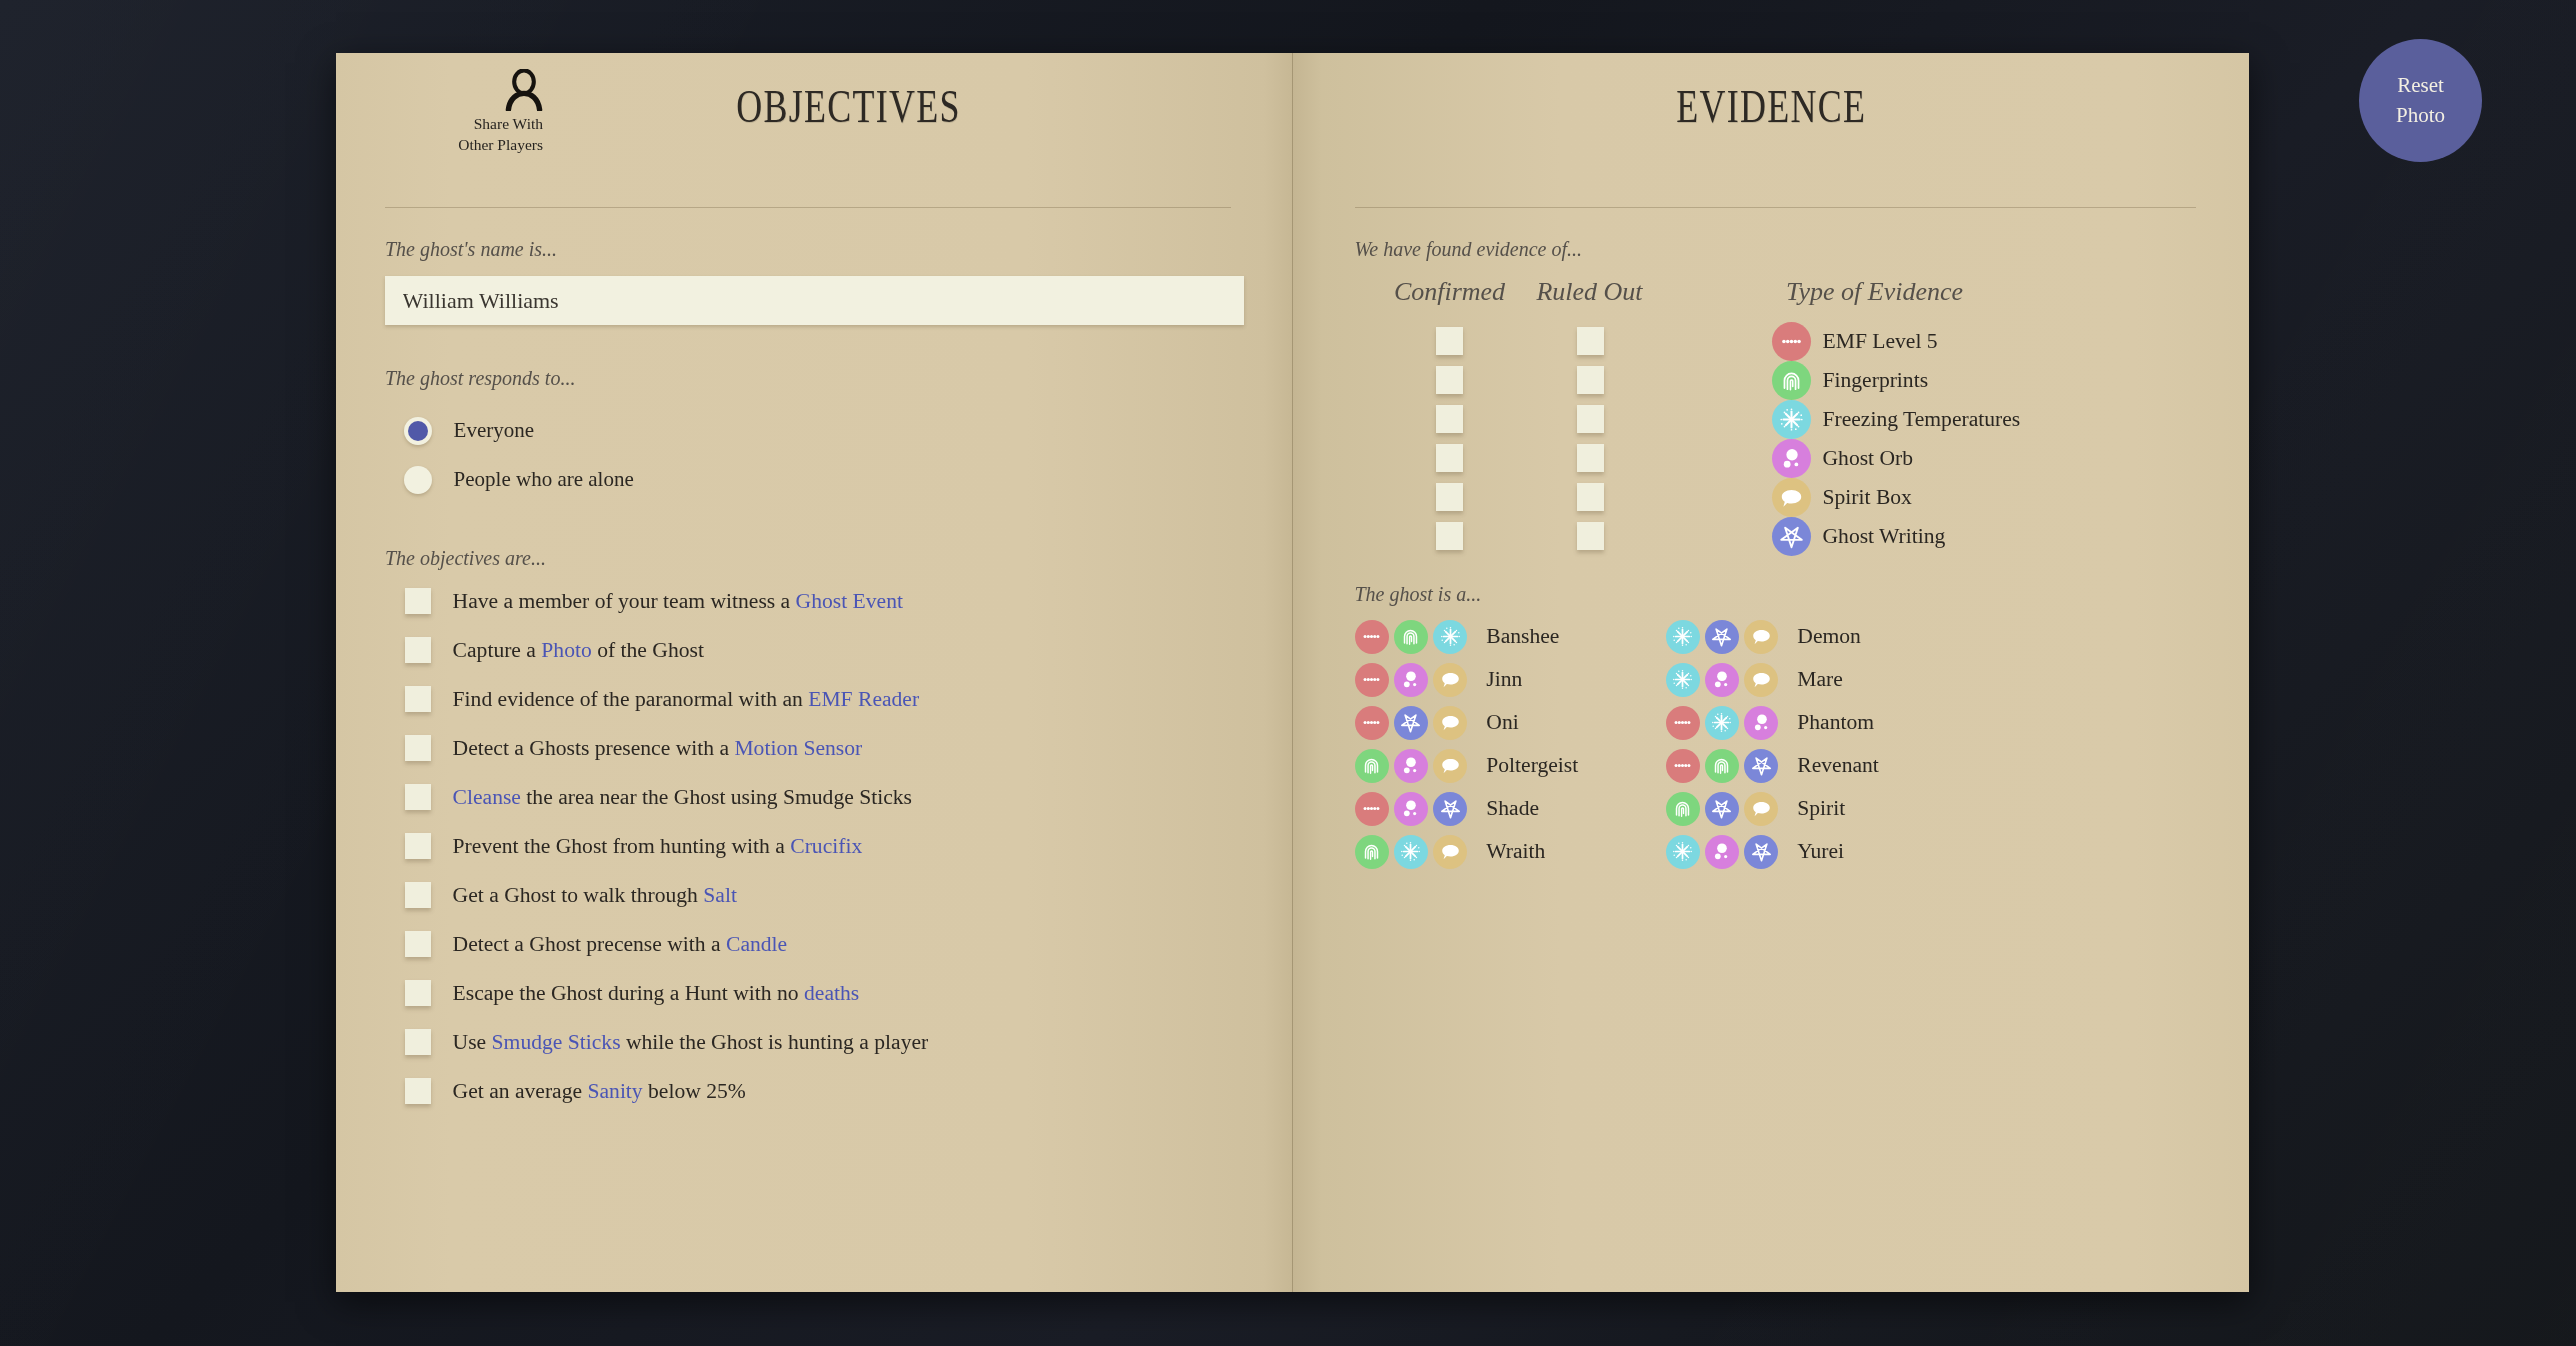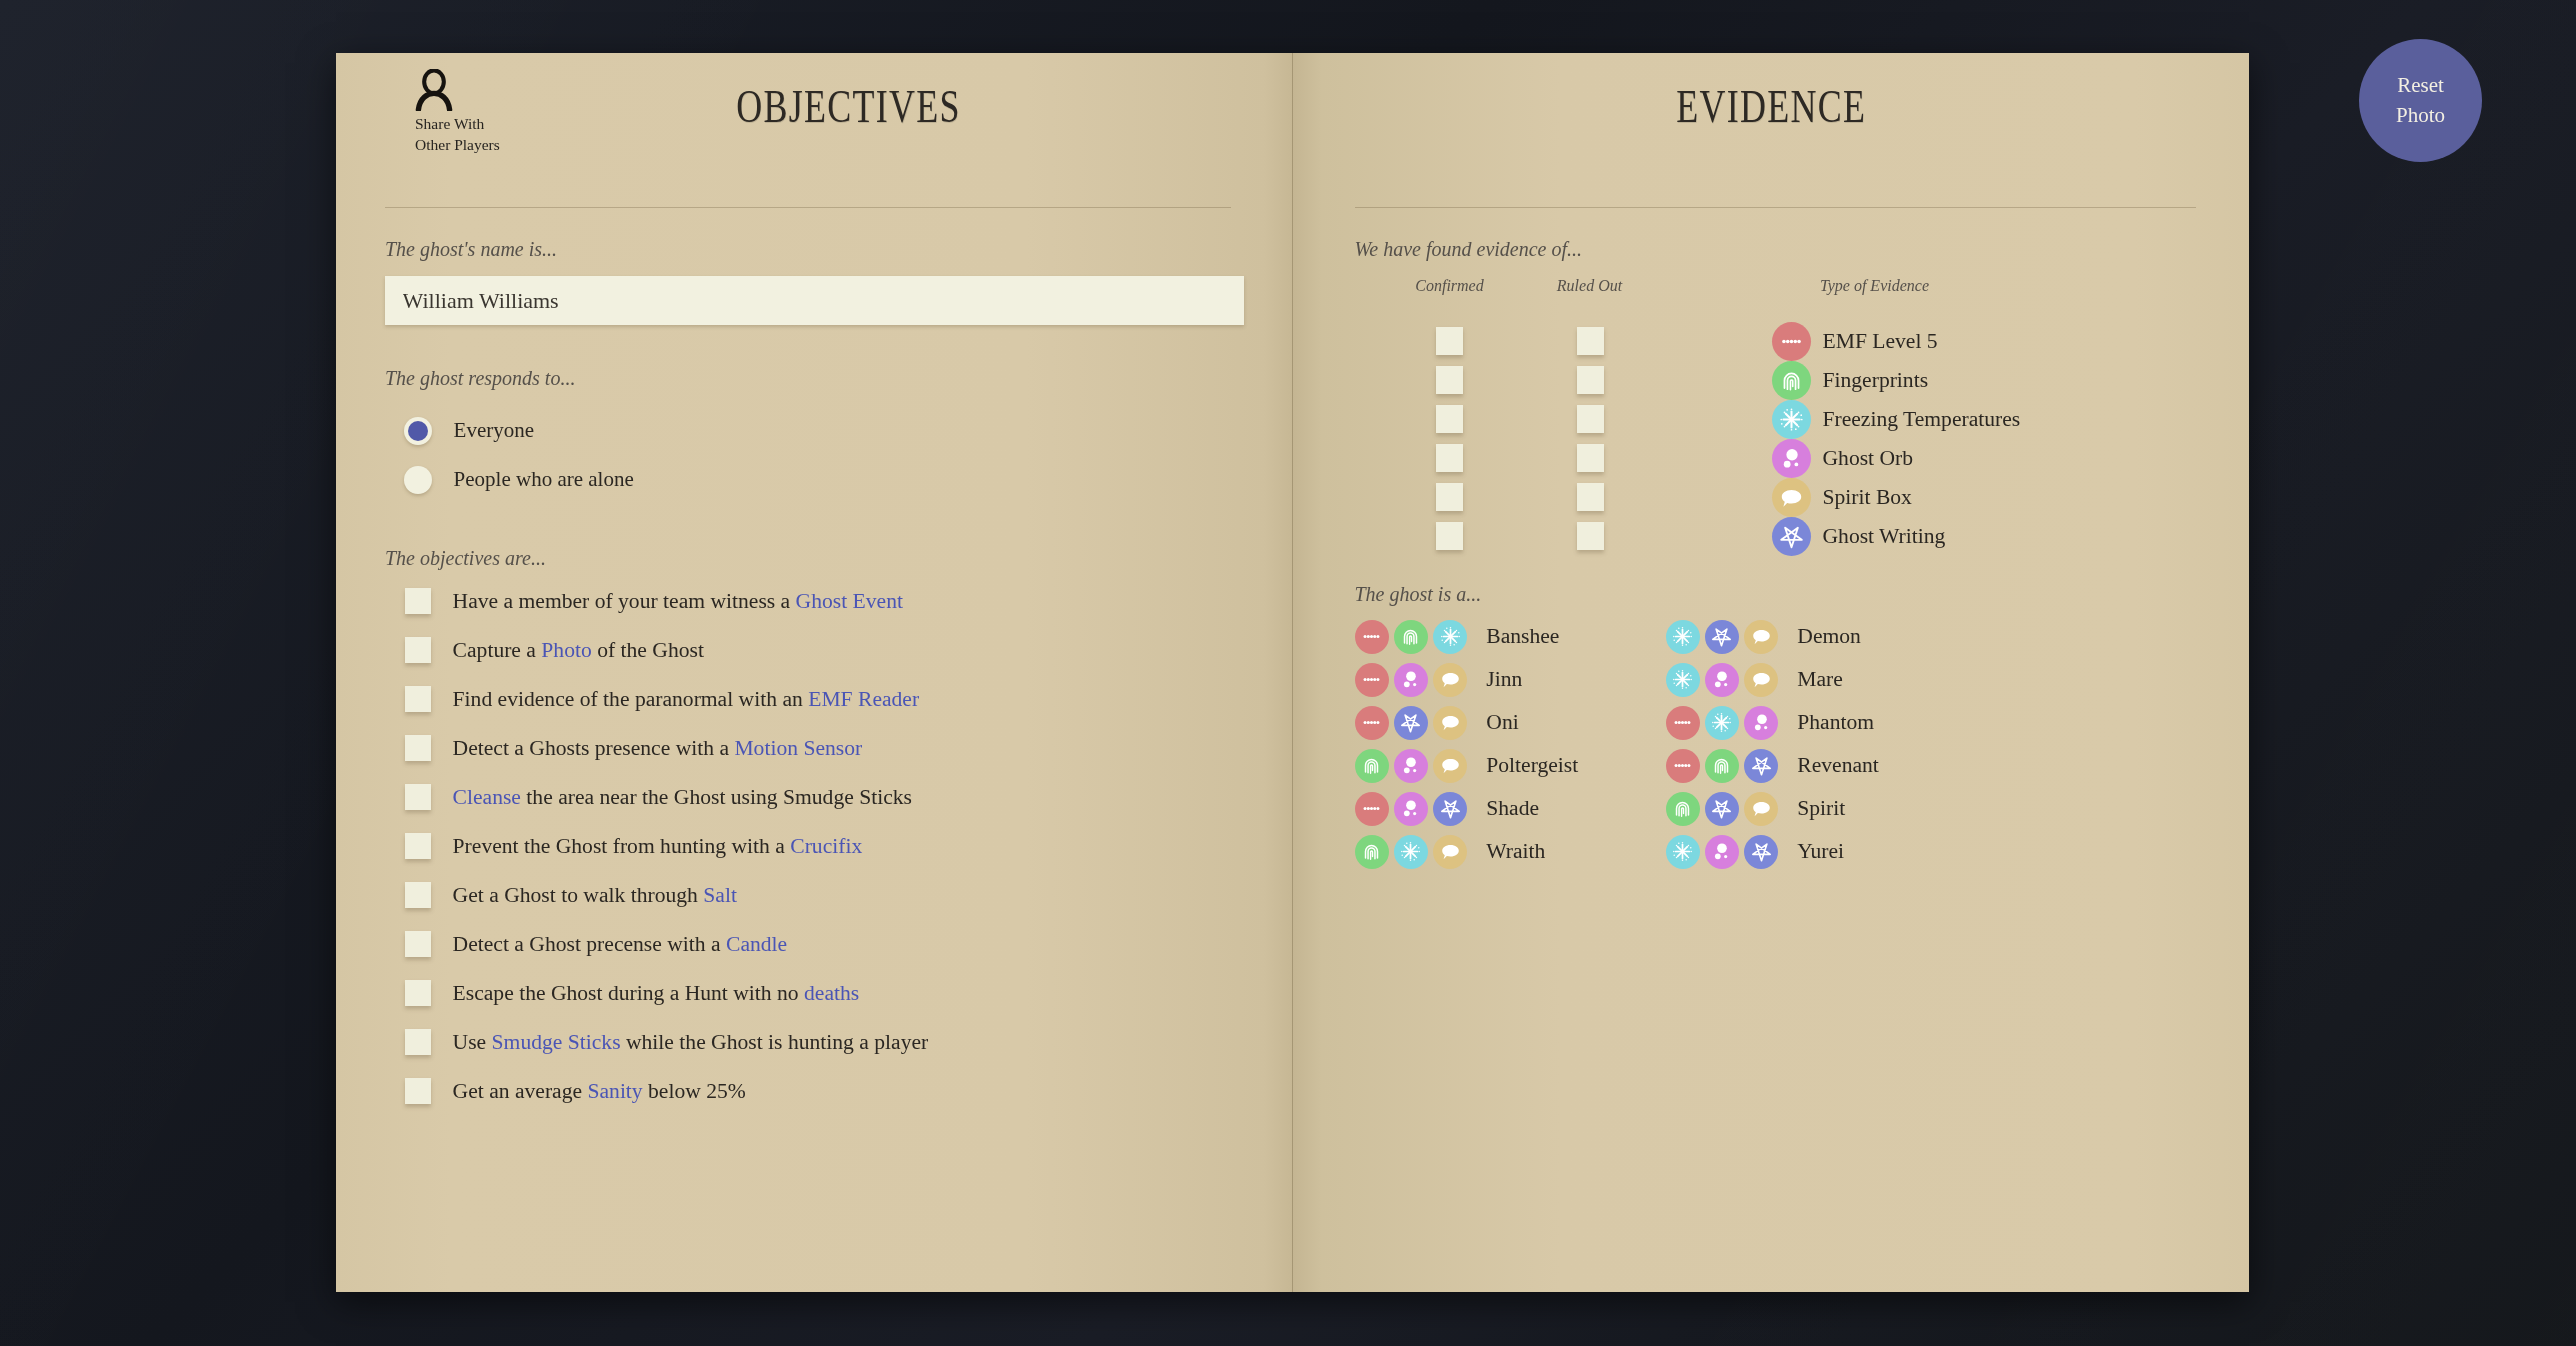--- a/index.html
+++ b/index.html
@@ -68,21 +68,21 @@
   
   .page-head {
     position: relative;
     height: 155px;
   }
   .share-block {
     position: absolute;
     left: 79px;
     top: 16px;
     width: 128px;
-    text-align: left;
+    text-align: right;
     cursor: pointer;
   }
   .share-icon { display:block; margin: 0 auto 1.4px; }
   .share-label {
     font-size: 15.5px;
     line-height: 1.32;
     color: #272420;
     font-family: "Liberation Serif", serif;
   }
   .page-title {
@@ -194,21 +194,21 @@
   .ev-colheads {
     position: relative;
     height: 42px;
     margin-top: 16px;
   }
   .ev-colhead {
     position: absolute;
     top: 0;
     text-align: left;
     font-style: italic;
-    font-size: 16px;
+    font-size: 26px;
     color: #55504a;
     transform: translateX(-50%);
   }
   #col-confirmed { left: 95px; }
   #col-ruledout  { left: 235px; }
   #col-type      { left: 520px; }
 
   #evidence-rows { position: relative; margin-top: 2.7px; }
   .ev-row {
     position: relative;

